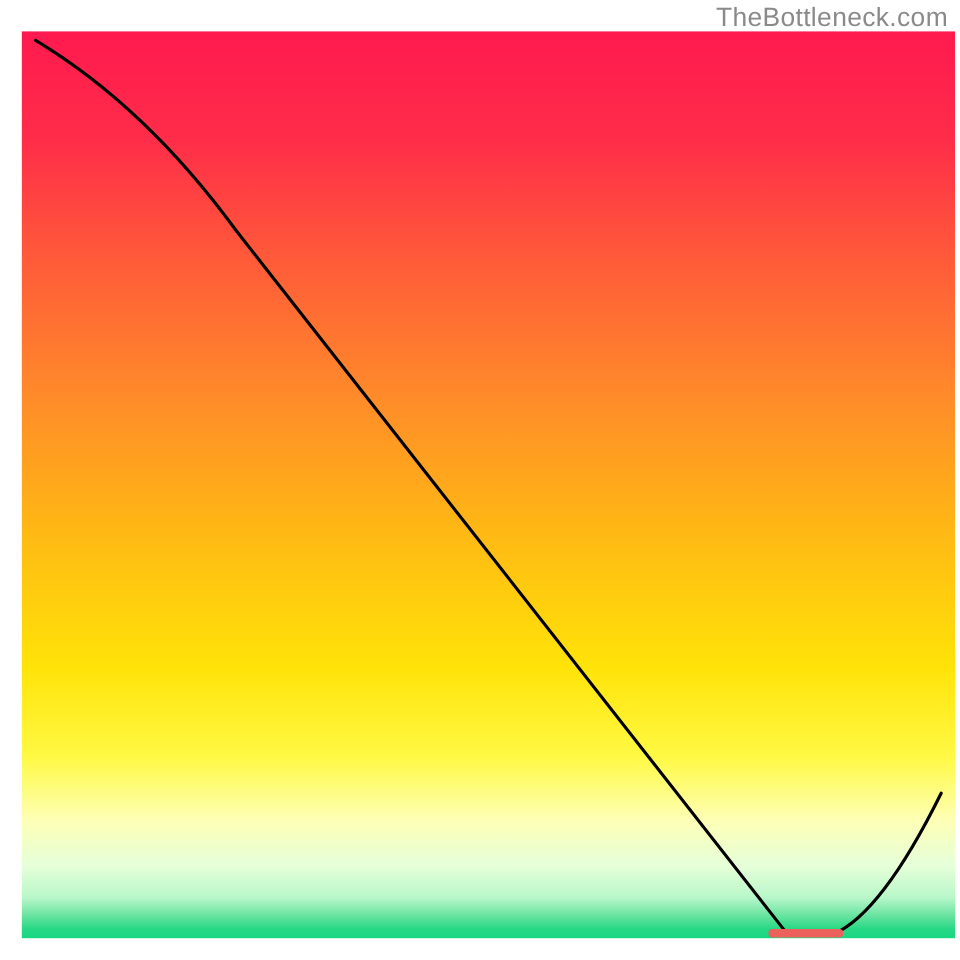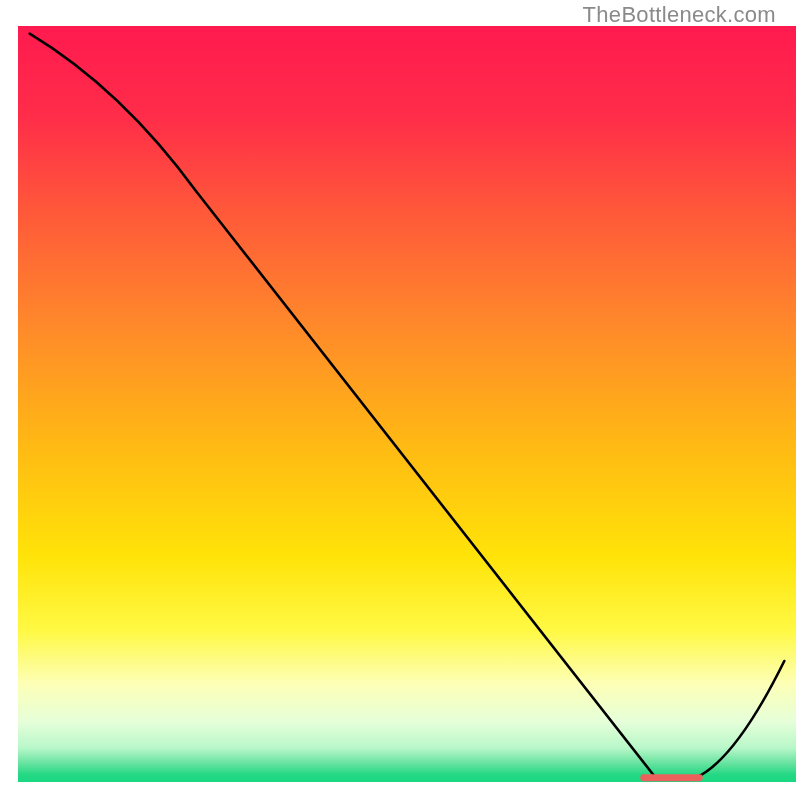--- a/index.html
+++ b/index.html
@@ -11,21 +11,21 @@
     font-family: Arial, Helvetica, sans-serif;
   }
   .wrap {
     position: relative;
     width: 800px;
     height: 800px;
   }
   .attribution {
     position: absolute;
     top: 2px;
-    right: 24px;
+    right: 10px;
     font-size: 22px;
     color: #8a8a8a;
     font-weight: 500;
     letter-spacing: 0.3px;
   }
   svg.chart {
     position: absolute;
     left: 0;
     top: 0;
     width: 800px;

